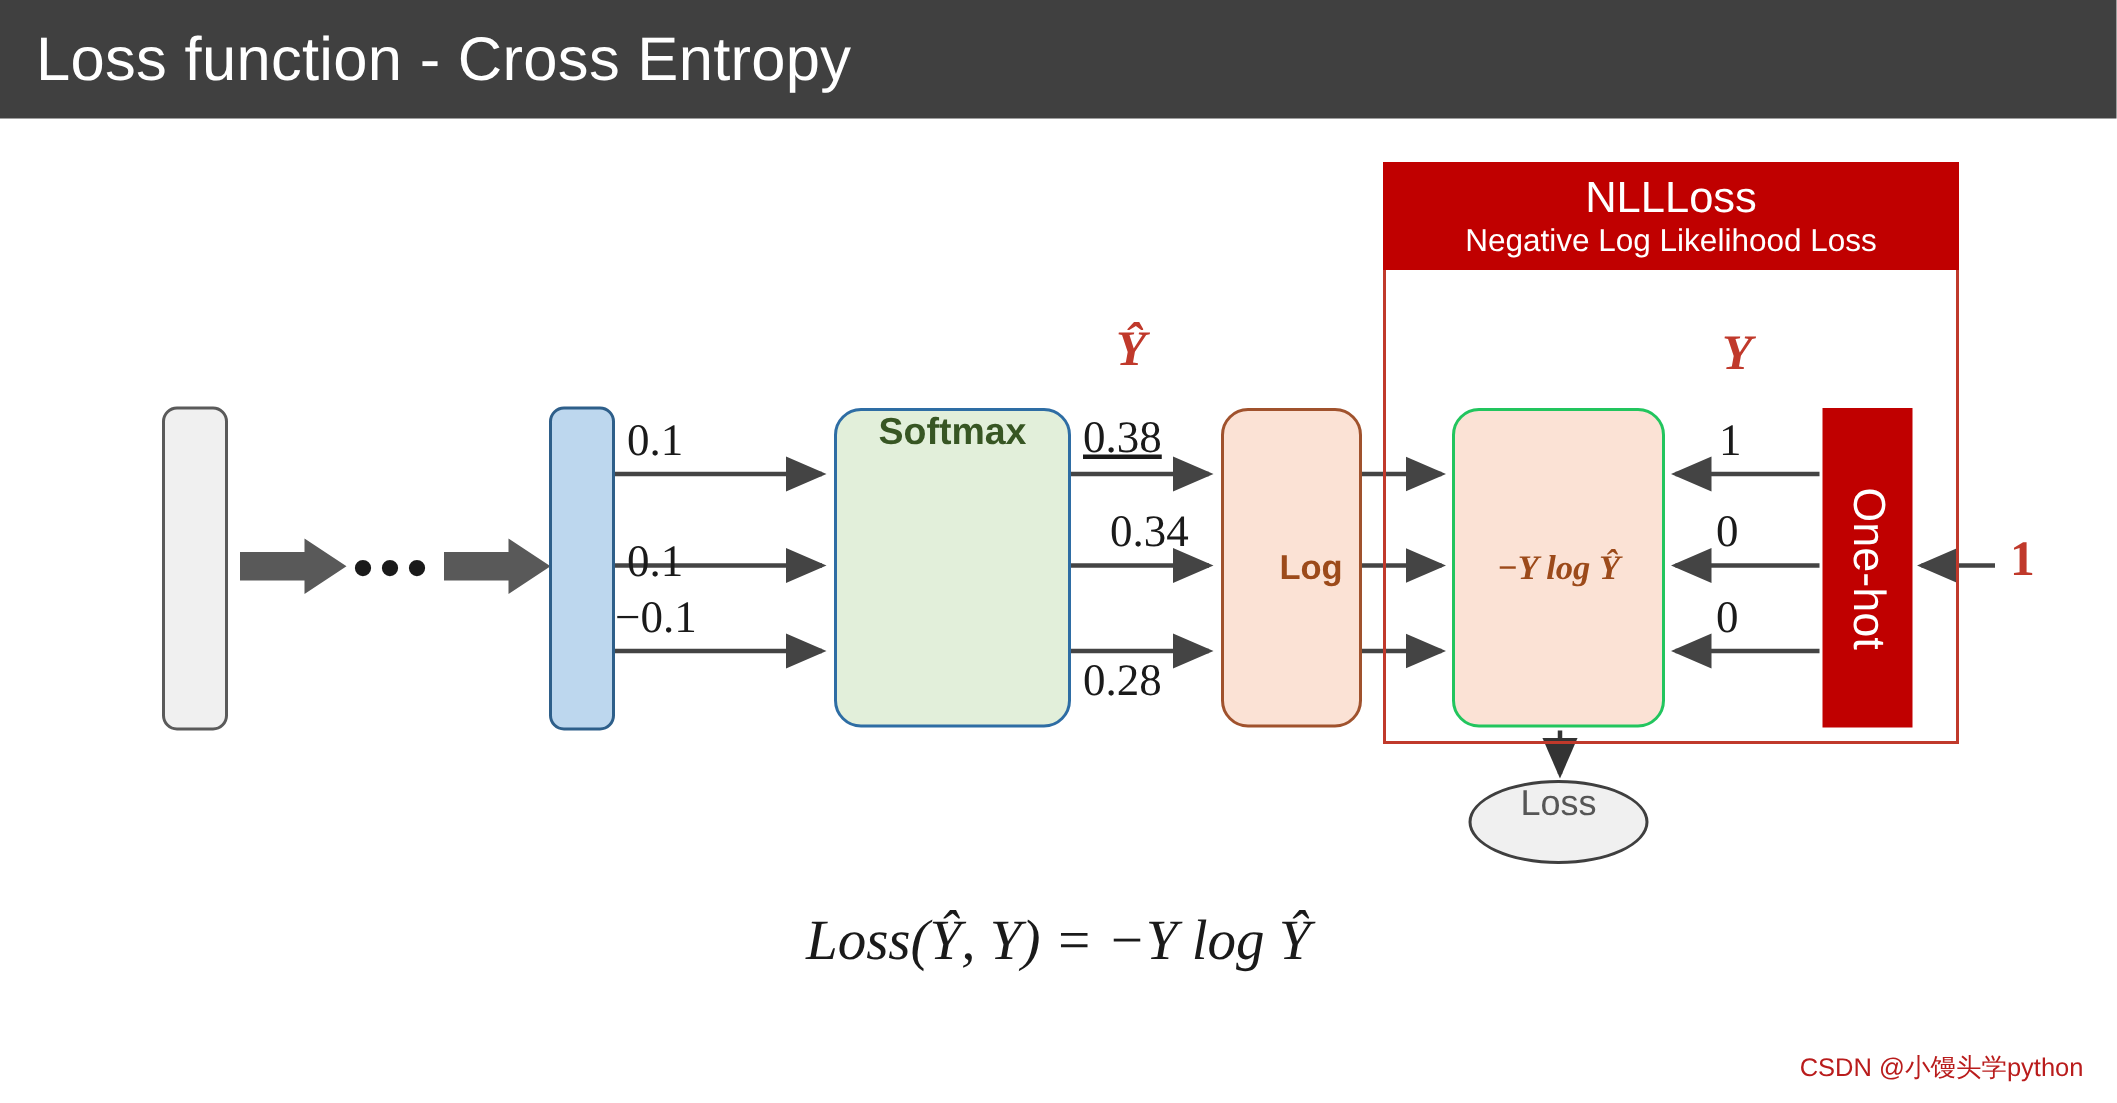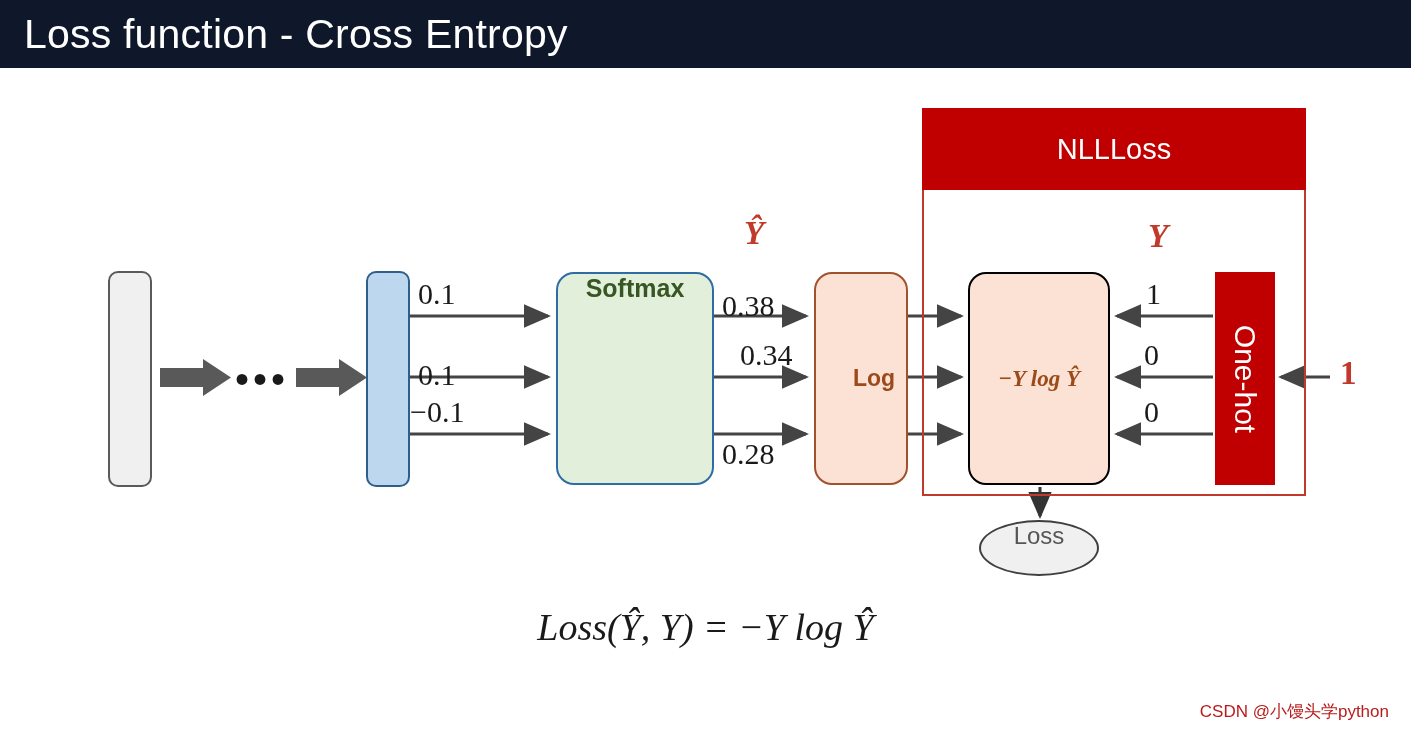--- a/index.html
+++ b/index.html
@@ -1,21 +1,21 @@
 <!DOCTYPE html>
 <html><head>
 <meta charset="utf-8">
 <style>
   html,body{margin:0;padding:0;background:#ffffff;}
   body{width:1411px;height:735px;position:relative;overflow:hidden;
        font-family:"Liberation Sans",sans-serif;}
 
   
-  .titlebar{position:absolute;left:0;top:0;width:1411px;height:68px;
-            background:#0f172a;}
+  .titlebar{position:absolute;left:0;top:0;width:1411px;height:79px;
+            background:#404040;}
   .titlebar .title{position:absolute;left:24px;top:50%;transform:translateY(-50%);
             color:#ffffff;font-size:41px;font-weight:400;letter-spacing:0.2px;
             font-family:"Liberation Sans",sans-serif;white-space:nowrap;}
 
   
   .gray-bar{position:absolute;left:108px;top:271px;width:44px;height:216px;
             background:#f0f0f0;border:2px solid #5a5a5a;border-radius:10px;box-sizing:border-box;}
   .blue-bar{position:absolute;left:366px;top:271px;width:44px;height:216px;
             background:#bdd7ee;border:2px solid #2e5f8a;border-radius:10px;box-sizing:border-box;}
 
@@ -23,29 +23,29 @@
             background:#e2efda;border:2px solid #2e6da4;border-radius:18px;box-sizing:border-box;
             display:flex;align-items:flex-start;justify-content:center;}
   .softmax-box span{color:#375623;font-size:25px;font-weight:bold;}
 
   .log-box{position:absolute;left:814px;top:272px;width:94px;height:213px;
             background:#fbe2d5;border:2px solid #a0522d;border-radius:18px;box-sizing:border-box;
             display:flex;align-items:center;justify-content:center;padding-left:26px;}
   .log-box span{color:#9c4a1a;font-size:23px;font-weight:bold;}
 
   .nll-formula-box{position:absolute;left:968px;top:272px;width:142px;height:213px;
-            background:#fbe2d5;border:2px solid #000000;border-radius:18px;box-sizing:border-box;
+            background:#fbe2d5;border:2px solid #22c55e;border-radius:18px;box-sizing:border-box;
             display:flex;align-items:center;justify-content:center;}
   .nll-formula-box span{color:#9c4a1a;font-size:23px;font-weight:bold;font-style:italic;
             font-family:"Liberation Serif",serif;white-space:nowrap;}
 
   
   .nll-frame{position:absolute;left:922px;top:108px;width:384px;height:388px;
             border:2px solid #c0392b;box-sizing:border-box;background:transparent;}
-  .nll-header{position:absolute;left:922px;top:108px;width:384px;height:82px;
+  .nll-header{position:absolute;left:922px;top:108px;width:384px;height:72px;
             background:#c00000;box-sizing:border-box;
             display:flex;flex-direction:column;align-items:center;justify-content:center;}
   .nll-header .t1{color:#ffffff;font-size:29px;line-height:32px;}
   .nll-header .t2{color:#ffffff;font-size:21px;line-height:25px;}
 
   
   .onehot{position:absolute;left:1215px;top:272px;width:60px;height:213px;
             background:#c00000;display:flex;align-items:center;justify-content:center;}
   .onehot span{color:#ffffff;font-size:30px;white-space:nowrap;
             transform:rotate(90deg);}
@@ -136,31 +136,32 @@
   <div class="val" style="left:418px;top:277px;">0.1</div>
   <div class="val" style="left:418px;top:358px;">0.1</div>
   <div class="val" style="left:410px;top:395px;">−0.1</div>
 
   <div class="softmax-box">
     <span>Softmax</span>
   </div>
 
   <div class="hatlabel" style="left:744px;top:215px;">Ŷ</div>
 
-  <div class="val" style="left:722px;top:289px;">0.38</div>
+  <div class="val" style="left:722px;top:275px;text-decoration:underline;">0.38</div>
   <div class="val" style="left:740px;top:338px;text-align:center;">0.34</div>
   <div class="val" style="left:722px;top:395px;margin-top:42px;">0.28</div>
 
   <div class="log-box">
     <span>Log</span>
   </div>
 
   <div class="nll-frame"></div>
   <div class="nll-header">
     <div class="t1">NLLLoss</div>
+    <div class="t2">Negative Log Likelihood Loss</div>
   </div>
 
   <div class="nll-formula-box">
     <span>−Y log Ŷ</span>
   </div>
 
   <div class="hatlabel" style="left:1148px;top:218px;">Y</div>
 
   <div class="val" style="left:1146px;top:277px;">1</div>
   <div class="val" style="left:1144px;top:338px;">0</div>

